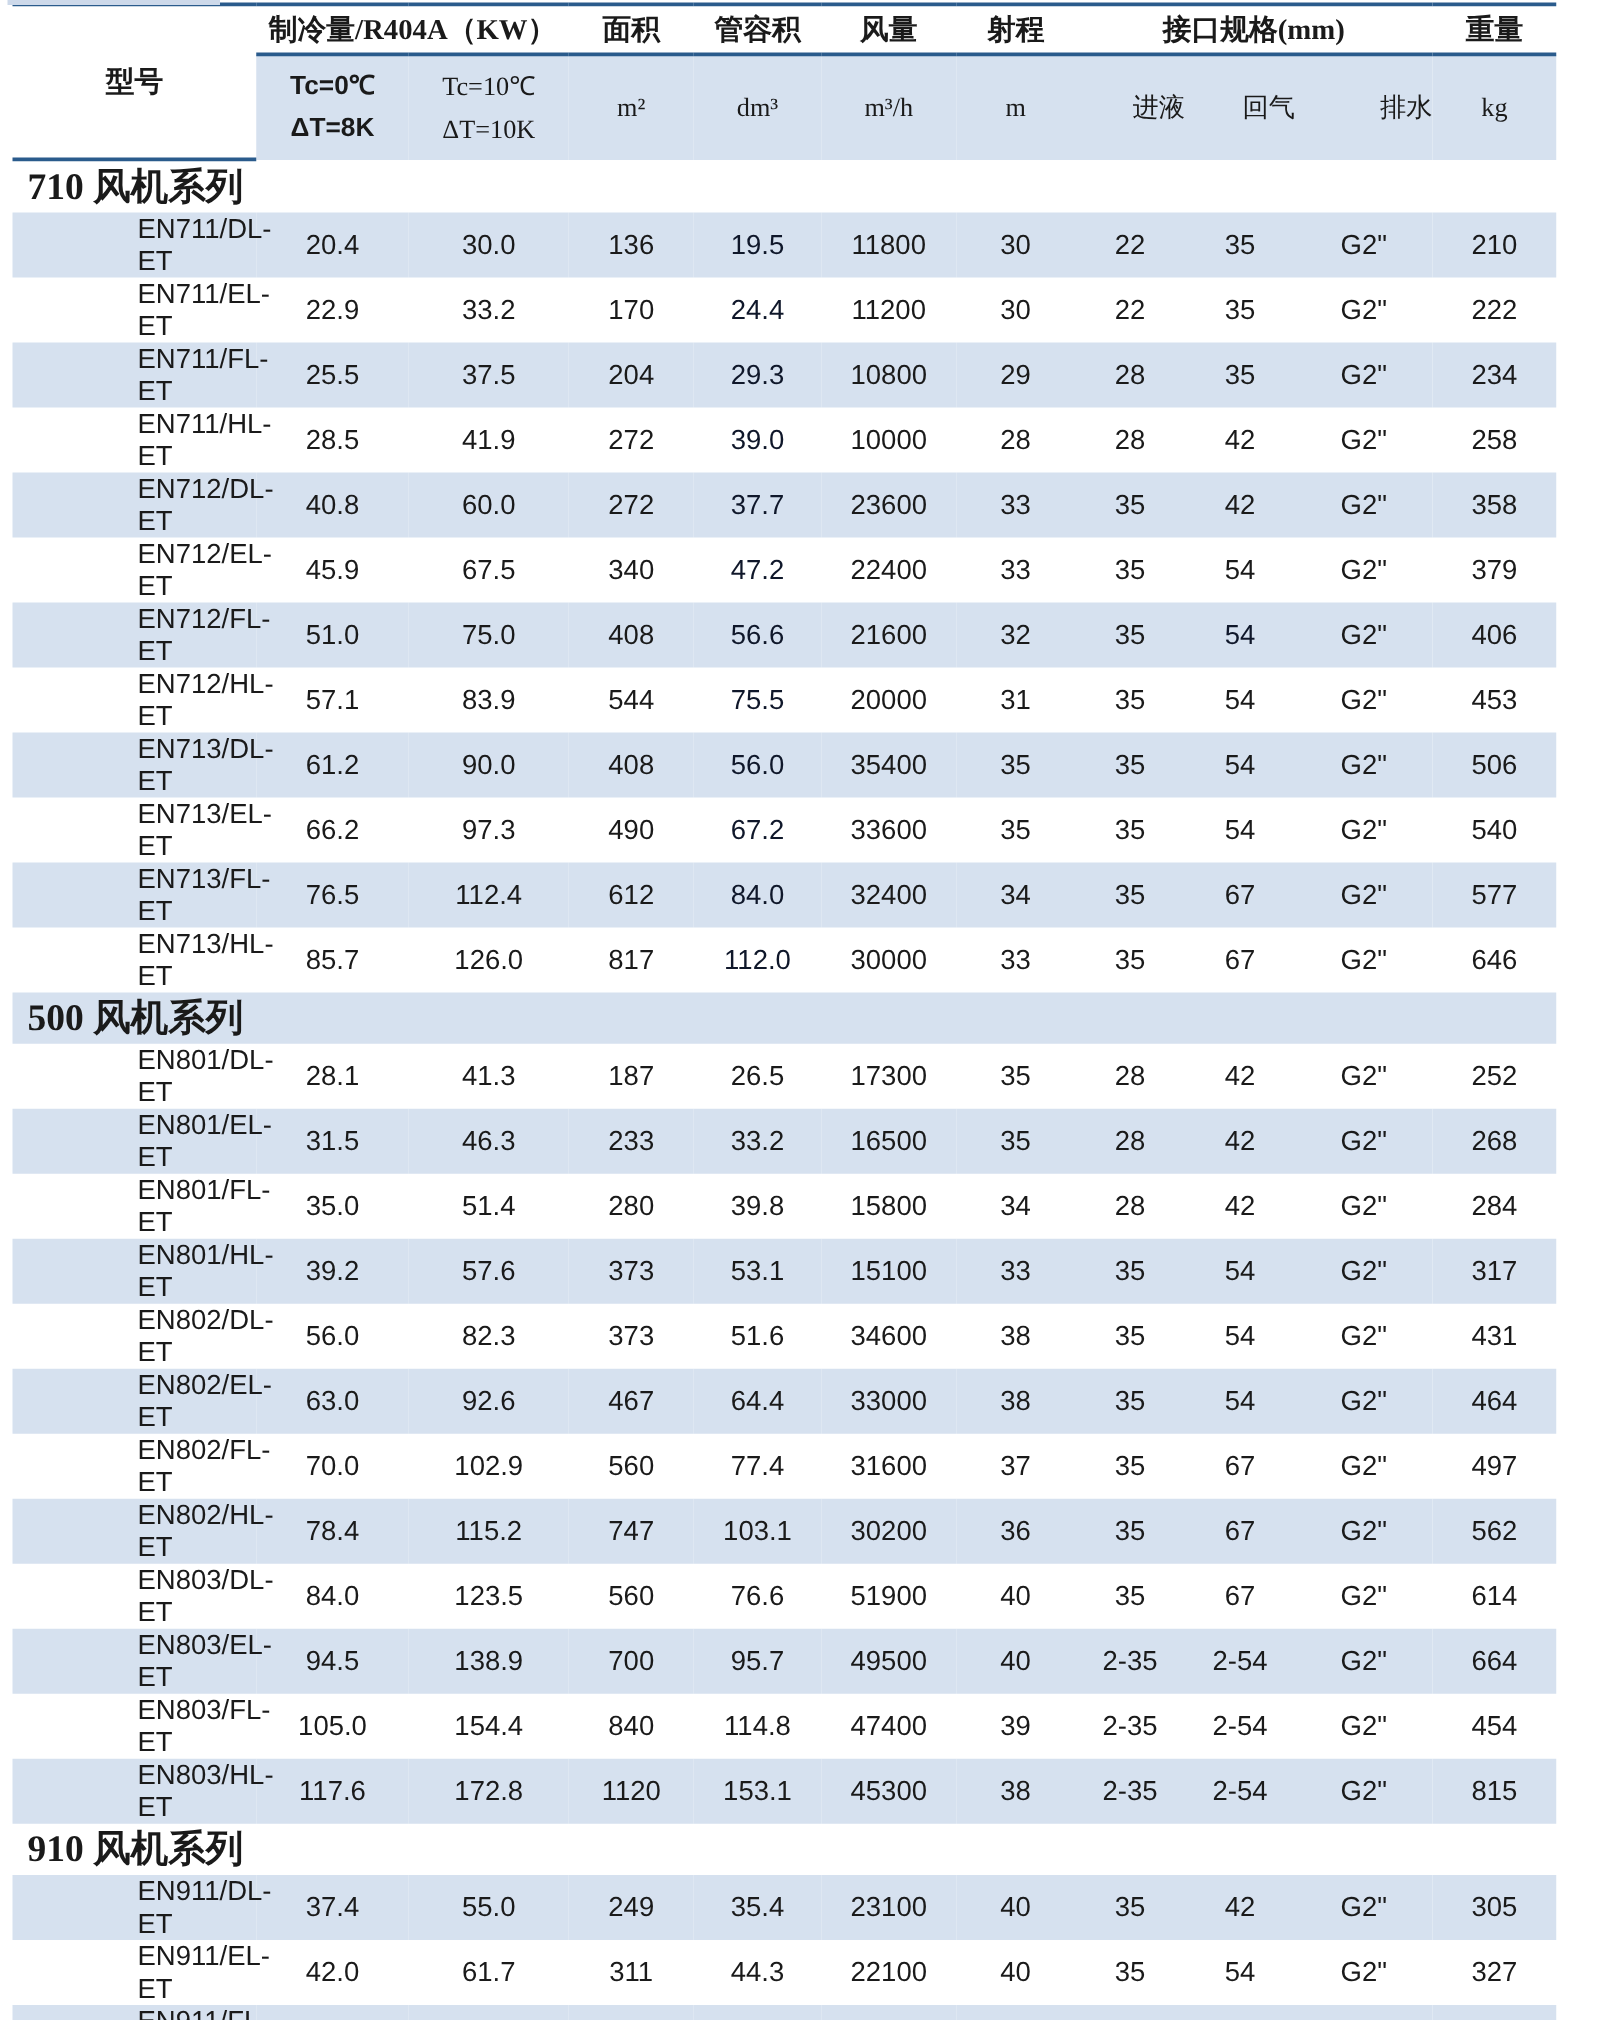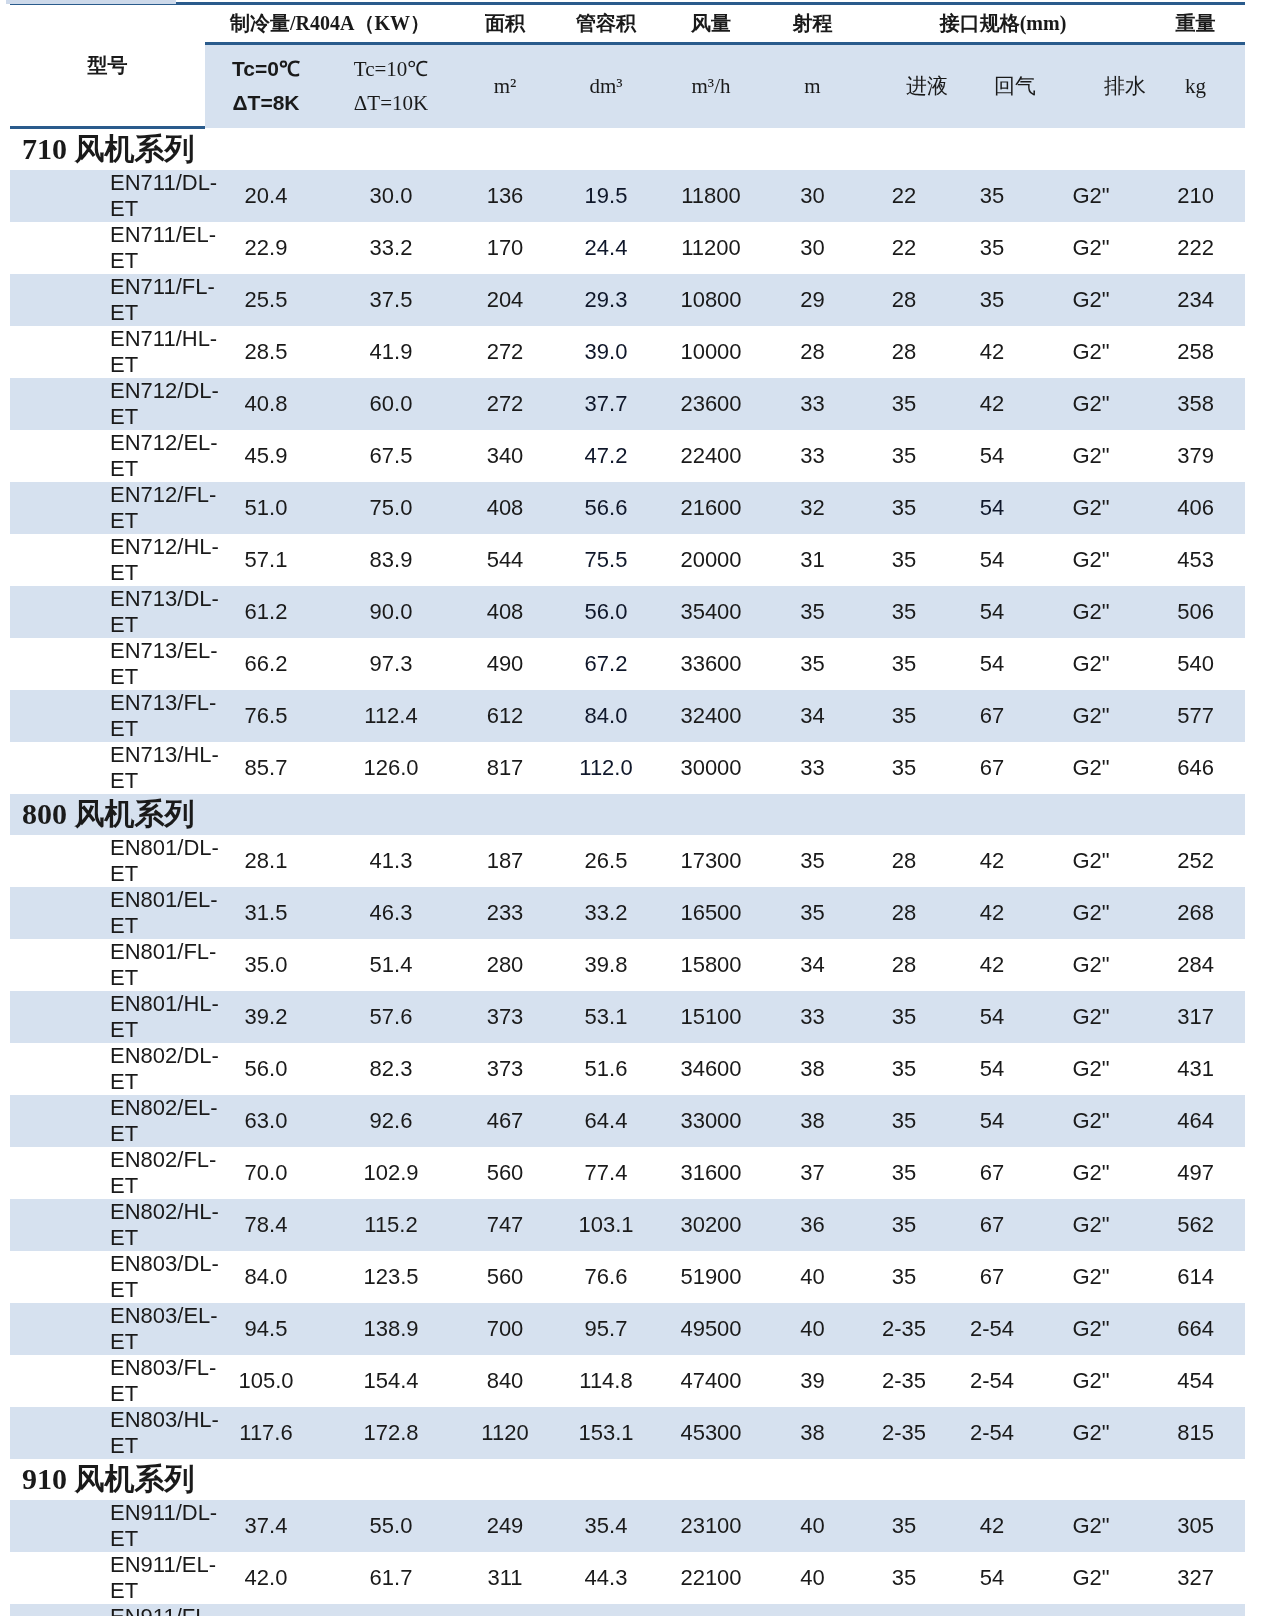--- a/index.html
+++ b/index.html
@@ -35,21 +35,21 @@
   col.c-drain  { width: 110px; }
   col.c-weight { width: 99px;  }
 
   th, td { padding: 0; text-align: center; vertical-align: middle; font-weight: normal; }
 
   
   tr.head-1 th {
     height: 40px;
     font-family: "Liberation Serif", serif;
     font-weight: bold;
-    font-size: 20px;
+    font-size: 23px;
     border-bottom: 3px solid #2A5B8C;
     background: #ffffff;
   }
   th.model-head {
     font-family: "Liberation Serif", serif;
     font-weight: bold;
     font-size: 24px;
     border-bottom: none;
     background: #ffffff;
   }
@@ -292,21 +292,21 @@
           <td>817</td>
           <td class="blue-text">112.0</td>
           <td>30000</td>
           <td>33</td>
           <td>35</td>
           <td>67</td>
           <td>G2"</td>
           <td>646</td>
         </tr>
         <tr class="shaded">
-          <td colspan="11" class="section-cell">800 风机系列</td>
+          <td colspan="11" class="section-cell">500 风机系列</td>
         </tr>
         <tr>
           <td class="model-cell">EN801/DL-ET</td>
           <td>28.1</td>
           <td>41.3</td>
           <td>187</td>
           <td>26.5</td>
           <td>17300</td>
           <td>35</td>
           <td>28</td>

